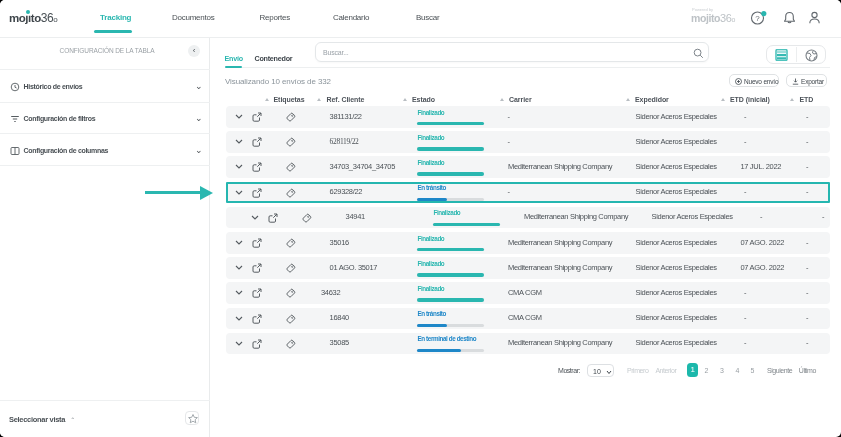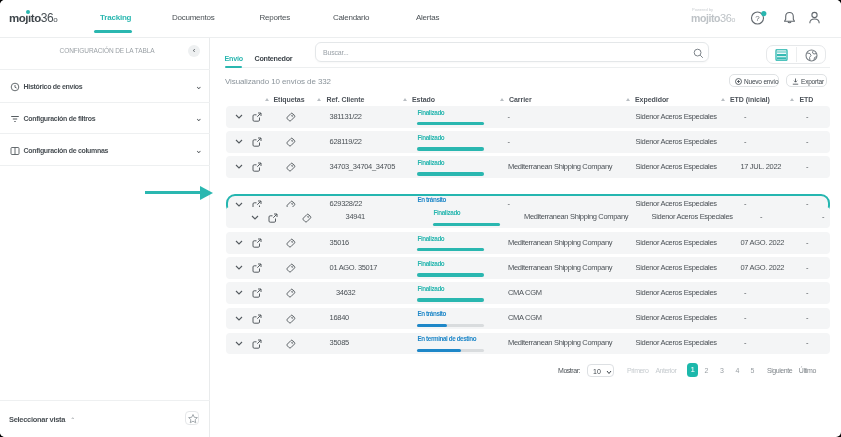--- a/index.html
+++ b/index.html
@@ -57,21 +57,21 @@
 #viewbtns .sep { position:absolute; left:29px; top:1px; width:1px; height:15px; background:#eceeef; }
 #visual { position:absolute; left:225px; top:76.5px; font-size:8px; letter-spacing:-0.1px; color:#8b949b; }
 .topbtn { position:absolute; top:74px; height:13px; border:1px solid #dfe2e4; border-radius:5px; }
 .topbtn span { position:absolute; top:3px; font-size:6.5px; letter-spacing:-0.2px; color:#3f464c; }
 
 
 .th { position:absolute; top:95.5px; font-size:7px; font-weight:bold; letter-spacing:-0.05px; color:#4d535a; }
 .tri { position:absolute; top:98px; width:0; height:0; border-left:2.5px solid transparent;
   border-right:2.5px solid transparent; border-bottom:3.5px solid #b9bec3; }
 .row { position:absolute; left:226px; width:604px; height:21.8px; background:#f4f5f6; border-radius:4px; }
-.row.hl { border:2px solid #25b6b0; border-radius:9px;margin-top:12px; }
+.row.hl { border:2px solid #25b6b0; border-radius:1px; }
 .cell { position:absolute; font-size:7.5px; letter-spacing:-0.32px; color:#4b5156; top:5.8px; }
 .estlabel { position:absolute; left:191.5px; top:2.7px; font-size:6.3px; font-weight:bold; letter-spacing:-0.4px; }
 .bar { position:absolute; left:191px; top:16.1px; width:67px; height:3.4px; background:#d9dcde; border-radius:2px; }
 .fill { position:absolute; left:0; top:0; height:3.4px; border-radius:2px; }
 .teal { color:#2ab7b0; } .blue { color:#1e87c8; }
 .bteal { background:#2ab7b0; } .bblue { background:#1e87c8; }
 .ricon { position:absolute; top:6px; }
 
 
 .pg { position:absolute; top:366.5px; font-size:7px; letter-spacing:-0.45px; color:#4b5156; }
@@ -88,21 +88,21 @@
 <div id="page">
 
   <div id="topbar">
     <div class="logo">mojito<span class="thin">36<span class="smallo">o</span></span></div>
     <div class="abs" style="left:25.6px; top:11px; width:5px; height:4px; background:#fff;"></div>
     <div class="abs" style="left:26.2px; top:10.3px; width:3.9px; height:3.9px; background:#2ab7b0; border-radius:50%;"></div>
     <div class="nav active" style="left:100px;">Tracking</div>
     <div class="nav" style="left:172px;">Documentos</div>
     <div class="nav" style="left:259.5px;">Reportes</div>
     <div class="nav" style="left:333px;">Calendario</div>
-    <div class="nav" style="left:416px;">Alertas</div>
+    <div class="nav" style="left:416px;">Buscar</div>
     <div id="trackline"></div>
     <div class="pby">Powered by</div>
     <div class="glogo">mojito<span class="thin">36<span class="smallo">o</span></span></div>
     <svg class="abs" style="left:750px; top:10px;" width="18" height="16" viewBox="0 0 18 16">
       <circle cx="7.5" cy="8" r="6" fill="none" stroke="#62686e" stroke-width="1.1"></circle>
       <text x="7.5" y="10.8" font-size="8" fill="#62686e" text-anchor="middle" font-family="Liberation Sans">?</text>
       <circle cx="13.8" cy="3.6" r="2.6" fill="#2ab7b0"></circle>
     </svg>
     <svg class="abs" style="left:783px; top:11px;" width="13" height="14" viewBox="0 0 13 14">
       <path d="M6.5 1.5 C4 1.5 2.7 3.3 2.7 5.5 L2.7 8.2 L1.5 10.3 L11.5 10.3 L10.3 8.2 L10.3 5.5 C10.3 3.3 9 1.5 6.5 1.5 Z" fill="none" stroke="#62686e" stroke-width="1.1" stroke-linejoin="round"></path>
@@ -248,21 +248,21 @@
           <svg class="ricon" style="left:26px;" width="10" height="10" viewBox="0 0 10 10">
             <path d="M7.5 5.5 L7.5 8 C7.5 8.8 7 9.2 6.3 9.2 L2.2 9.2 C1.4 9.2 1 8.8 1 8 L1 4 C1 3.2 1.4 2.8 2.2 2.8 L4.5 2.8" fill="none" stroke="#565c61" stroke-width="1"></path>
             <path d="M6 1 L9 1 L9 4 M9 1 L5.3 4.7" fill="none" stroke="#565c61" stroke-width="1"></path>
           </svg>
           <svg class="ricon" style="left:59px;" width="11" height="11" viewBox="0 0 11 11">
             <g transform="rotate(45 5.5 5.5)">
               <rect x="3" y="1.2" width="5" height="7.5" rx="1.2" fill="none" stroke="#565c61" stroke-width="0.9"></rect>
               <circle cx="5.5" cy="3" r="0.7" fill="none" stroke="#565c61" stroke-width="0.7"></circle>
             </g>
           </svg>
-    <div class="cell" style="left:103.6px;">628119/22</div>
+    <div class="cell" style="left:103.6px;font-family:Liberation Serif, serif;">628119/22</div>
     <div class="estlabel teal">Finalizado</div>
     <div class="bar">
             <div class="fill bteal" style="width:67.0px;"></div>
           </div>
     <div class="cell" style="left:281.5px;">-</div>
     <div class="cell" style="left:409.5px;">Sidenor Aceros Especiales</div>
     <div class="cell" style="left:518px;">-</div>
     <div class="cell" style="left:580px;">-</div>
     </div>
       </div>
@@ -404,21 +404,21 @@
           <svg class="ricon" style="left:26px;" width="10" height="10" viewBox="0 0 10 10">
             <path d="M7.5 5.5 L7.5 8 C7.5 8.8 7 9.2 6.3 9.2 L2.2 9.2 C1.4 9.2 1 8.8 1 8 L1 4 C1 3.2 1.4 2.8 2.2 2.8 L4.5 2.8" fill="none" stroke="#565c61" stroke-width="1"></path>
             <path d="M6 1 L9 1 L9 4 M9 1 L5.3 4.7" fill="none" stroke="#565c61" stroke-width="1"></path>
           </svg>
           <svg class="ricon" style="left:59px;" width="11" height="11" viewBox="0 0 11 11">
             <g transform="rotate(45 5.5 5.5)">
               <rect x="3" y="1.2" width="5" height="7.5" rx="1.2" fill="none" stroke="#565c61" stroke-width="0.9"></rect>
               <circle cx="5.5" cy="3" r="0.7" fill="none" stroke="#565c61" stroke-width="0.7"></circle>
             </g>
           </svg>
-    <div class="cell" style="left:110px;">34632</div>
+    <div class="cell" style="left:95px;">34632</div>
     <div class="estlabel teal">Finalizado</div>
     <div class="bar">
             <div class="fill bteal" style="width:67.0px;"></div>
           </div>
     <div class="cell" style="left:282px;">CMA CGM</div>
     <div class="cell" style="left:409.5px;">Sidenor Aceros Especiales</div>
     <div class="cell" style="left:518px;">-</div>
     <div class="cell" style="left:580px;">-</div>
     </div>
       </div>

